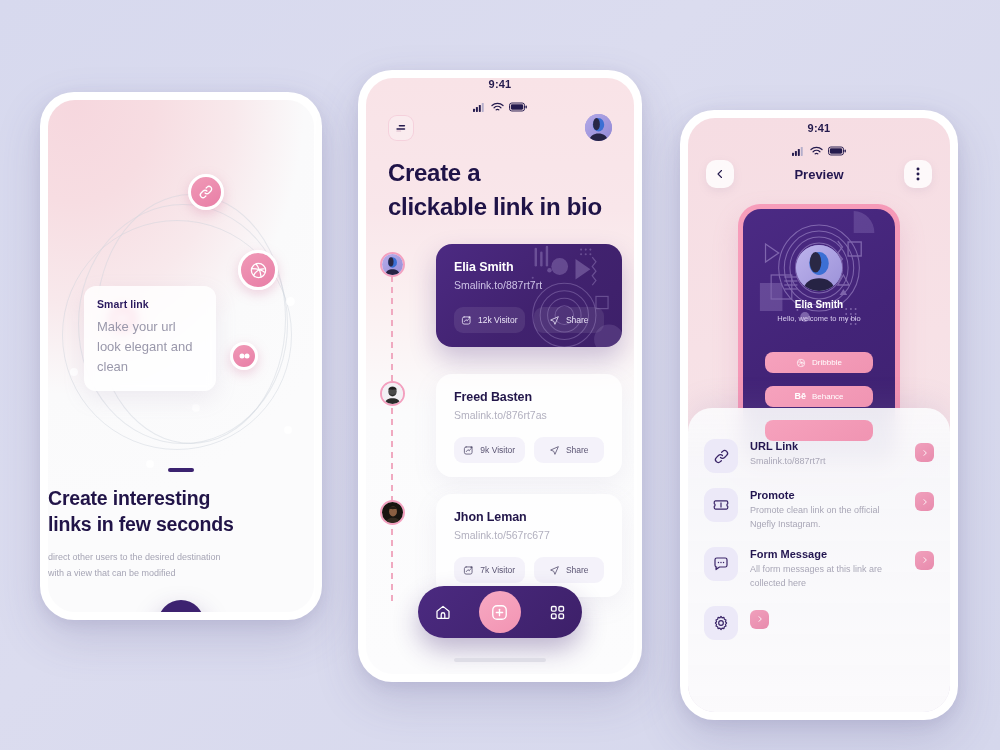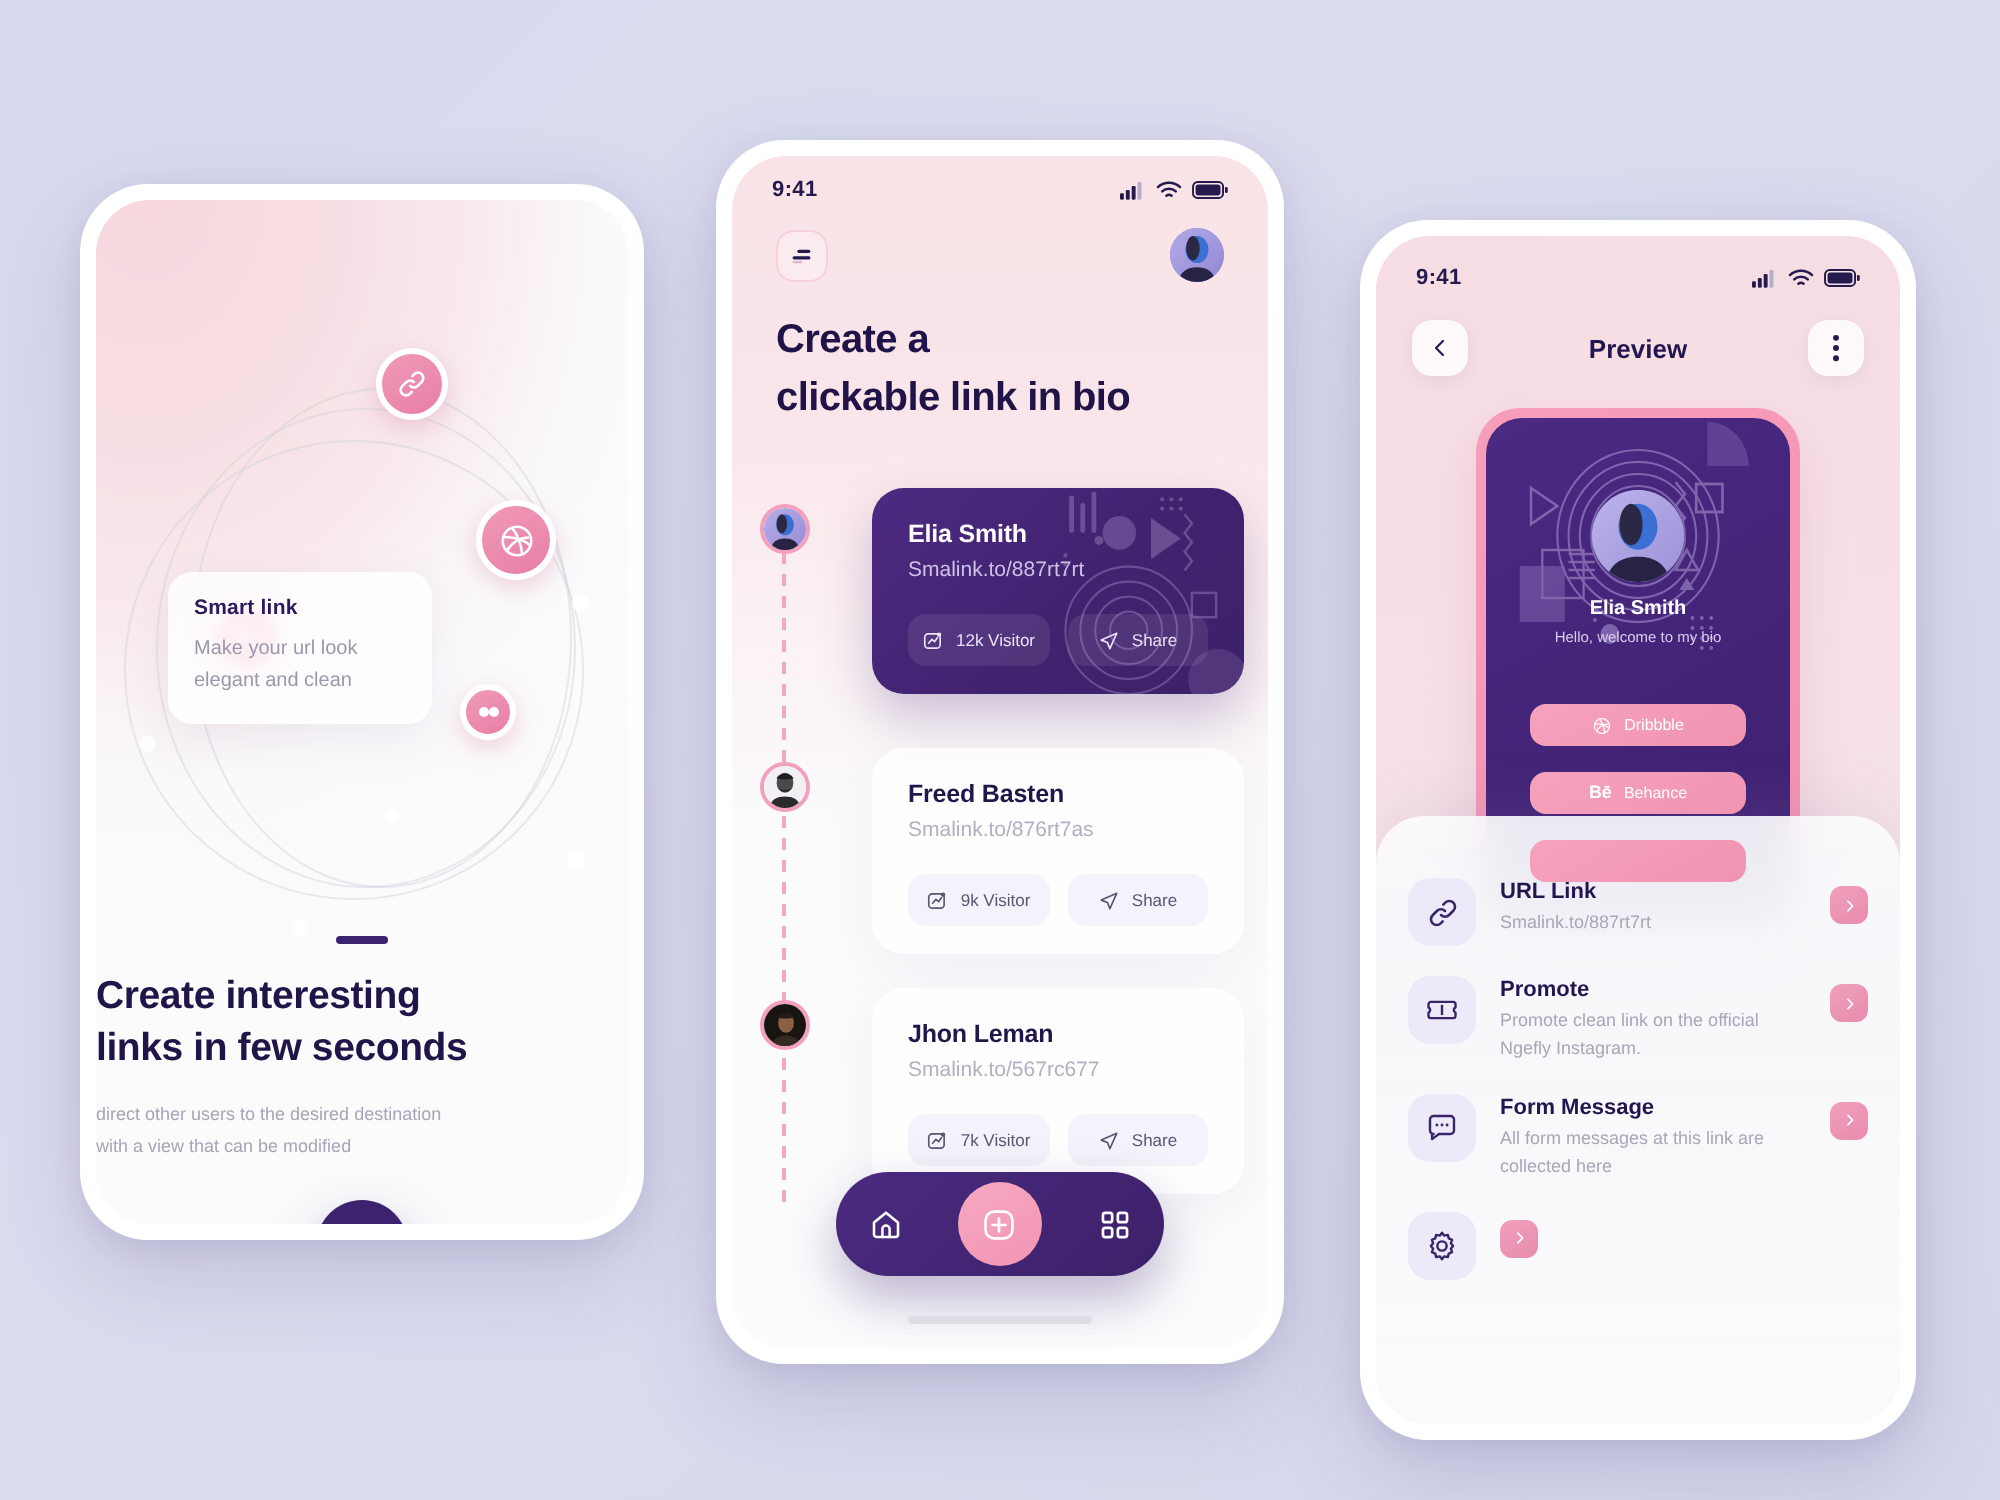--- a/index.html
+++ b/index.html
@@ -59,21 +59,21 @@
     position: absolute;
     left: 36px; top: 186px;
     width: 132px;
     background: rgba(255,255,255,.82);
     border-radius: 12px;
     padding: 12px 13px 14px 13px;
     box-shadow: 0 8px 22px rgba(160,140,180,.14);
     backdrop-filter: blur(4px);
   }
   .smartcard h4 { font-size: 10.5px; color: #2b1a5e; font-weight: 700; letter-spacing:.1px;}
-  .smartcard p { font-size: 10px; color: #9a98ab; line-height: 1.55; margin-top: 7px; }
+  .smartcard p { font-size: 13px; color: #9a98ab; line-height: 1.55; margin-top: 7px; }
 
   .hero-wrap { position: absolute; left: 0; right: 0; top: 368px; text-align: left; }
   .hero-dash { width: 26px; height: 4px; border-radius: 3px; background: #3b2370; margin: 0 auto 14px; }
   .hero-title { font-size: 19.5px; line-height: 1.33; font-weight: 700; color: #211448; letter-spacing: -.2px;}
   .hero-sub { margin-top: 12px; font-size: 9px; line-height: 1.75; color: #a6a5b5; }
   .cta {
     position:absolute; left: 50%; transform: translateX(-50%);
     top: 500px; width: 46px; height: 46px; border-radius: 50%;
     background: #3d2270;
     display:flex; align-items:center; justify-content:center;
@@ -82,39 +82,39 @@
   }
 
   
   #phone2 { left: 358px; top: 70px; width: 284px; height: 612px; }
   #phone2 .screen {
     background: linear-gradient(180deg, #f9e3e7 0%, #f9e6ea 22%, #fbf0f1 38%, #fbfbfc 56%, #fcfcfd 100%);
   }
   .statusbar {
     position: absolute; left: 0; right: 0; top: 0; height: 34px;
     display: flex; align-items: center; justify-content: space-between;
-    padding: 0 20px; color: #241a4d;
+    padding: 0 20px; color: #241a4d; flex-direction: column;
   }
   .st-time { font-size: 11px; font-weight: 700; letter-spacing: .2px; }
   .st-icons { display: flex; align-items: center; gap: 5px; }
 
   .p2head { position: absolute; left: 0; right: 0; top: 36px; padding: 0 22px; }
   .p2row { display: flex; align-items: center; justify-content: space-between; }
   .filter-btn {
     width: 26px; height: 26px; border-radius: 9px;
     border: 1px solid rgba(232,150,178,.30);
     background: rgba(255,255,255,.28);
     display:flex; align-items:center; justify-content:center; cursor:pointer;
   }
   .avatar {
     border-radius: 50%; overflow: hidden; position: relative;
     background: #9c93d8;
   }
   .p2title {
-    margin-top: 16px; font-size: 20px; line-height: 1.33;
+    margin-top: 16px; font-size: 24px; line-height: 1.33;
     font-weight: 700; color: #1f1347; letter-spacing: -.3px;
   }
 
   .timeline {
     position: absolute; left: 25px; top: 176px; bottom: 70px;
     width: 2px;
     background-image: linear-gradient(to bottom, #f0a9c0 55%, transparent 0%);
     background-size: 2px 11px; background-repeat: repeat-y;
   }
   .tl-avatar {

